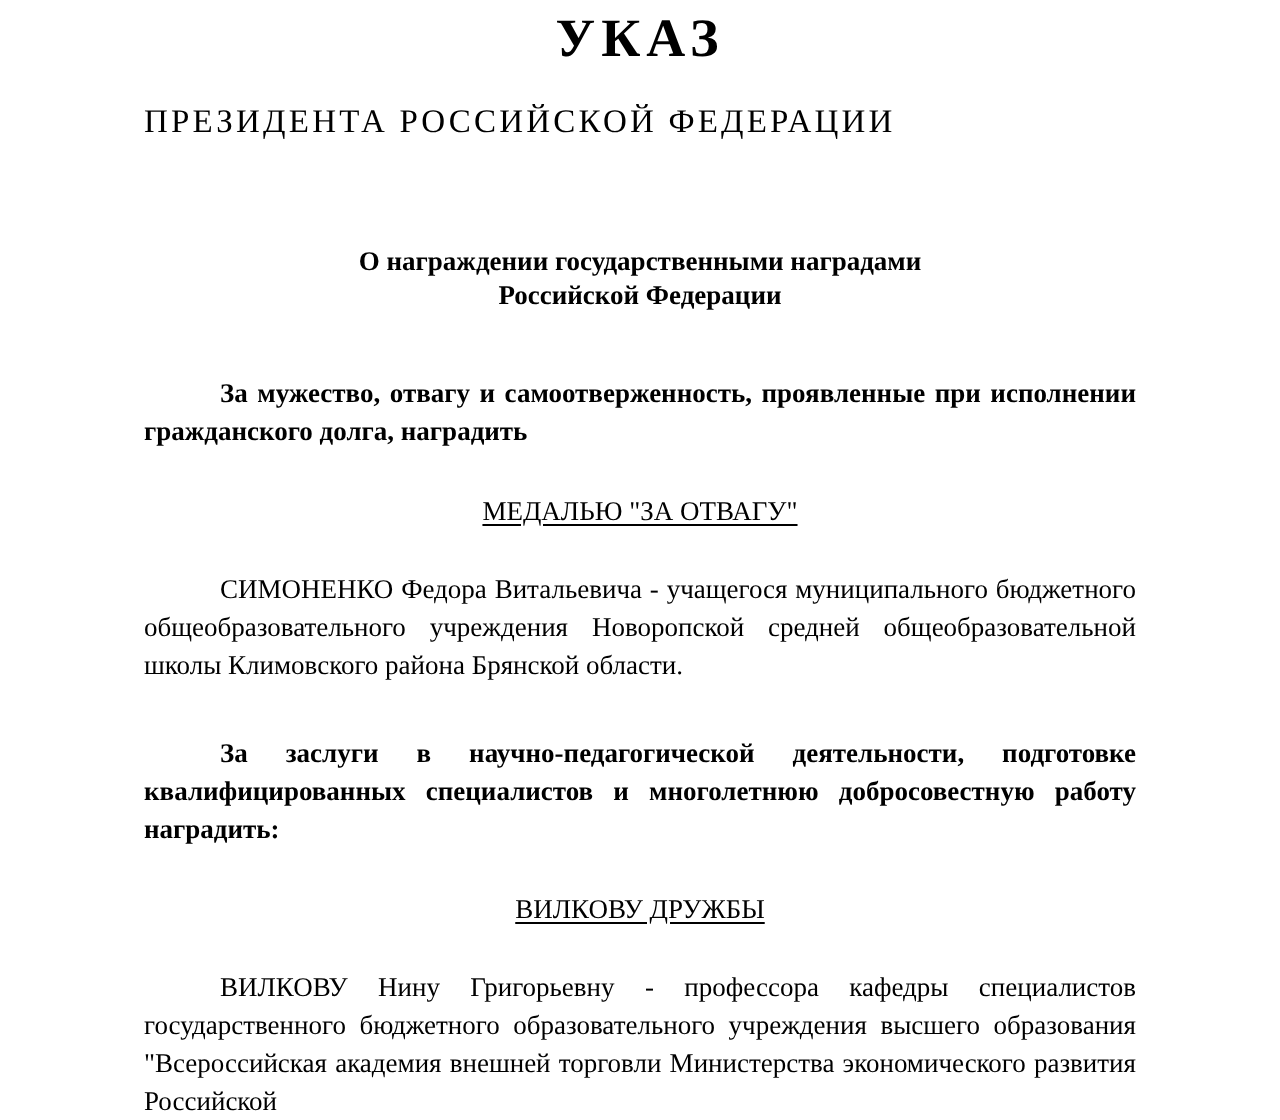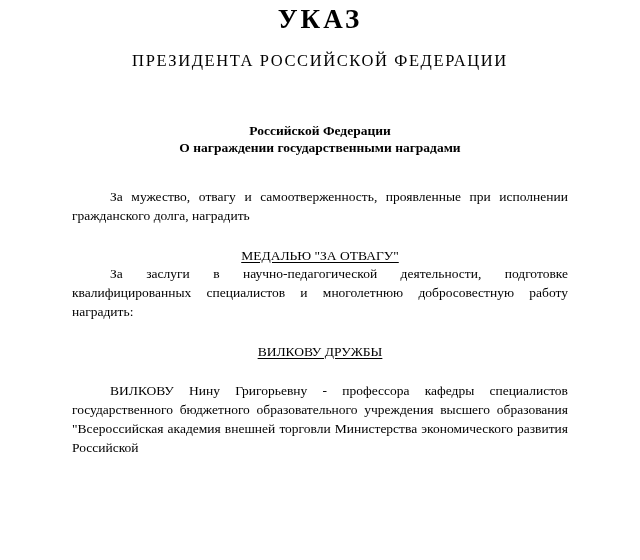--- a/index.html
+++ b/index.html
@@ -30,21 +30,21 @@
     text-align: center;
     font-size: 27px;
     font-weight: 700;
     letter-spacing: 3px;
     line-height: 1;
     margin: 6px 0 0 0;
     white-space: nowrap;
   }
 
   .doc-subtitle {
-    text-align: center;
+    text-align: left;
     font-size: 16.5px;
     font-weight: 400;
     letter-spacing: 1.6px;
     line-height: 1;
     margin: 20px 0 0 0;
     white-space: nowrap;
   }
 
   
   .subject {
@@ -58,29 +58,29 @@
   
   .para {
     text-align: justify;
     text-justify: inter-word;
     font-size: 13.5px;
     line-height: 19px;
     text-indent: 38px;
     margin: 0;
   }
   .para.bold {
-    font-weight: 400;
+    font-weight: 700;
   }
   .para.regular {
     font-weight: 400;
   }
 
   .gap-before-bold-1 { margin-top: 31px; }
   .gap-before-para-1 { margin-top: 21px; }
-  .gap-before-bold-2 { }
+  .gap-before-bold-2 { margin-top: 25px; }
   .gap-before-para-2 { margin-top: 21px; }
 
   
   .award-heading {
     text-align: center;
     font-size: 13.5px;
     font-weight: 400;
     line-height: 17px;
     margin: 22px 0 0 0;
   }
@@ -92,30 +92,31 @@
 </head>
 <body>
 
 <div class="page">
 
   <h1 class="doc-title">УКАЗ</h1>
 
   <h2 class="doc-subtitle">ПРЕЗИДЕНТА РОССИЙСКОЙ ФЕДЕРАЦИИ</h2>
 
   <div class="subject">
+    <div>О награждении государственными наградами</div>
     <div>Российской Федерации</div>
-    <div>О награждении государственными наградами</div>
   </div>
 
   <p class="para bold gap-before-bold-1">За мужество, отвагу и самоотверженность, проявленные при исполнении гражданского долга, наградить</p>
 
   <div class="award-heading">
     <span class="u">МЕДАЛЬЮ "ЗА ОТВАГУ"</span>
   </div>
 
+  <p class="para regular gap-before-para-1">СИМОНЕНКО Федора Витальевича - учащегося муниципального бюджетного общеобразовательного учреждения Новоропской средней общеобразовательной школы Климовского района Брянской области.</p>
 
   <p class="para bold gap-before-bold-2">За заслуги в научно-педагогической деятельности, подготовке квалифицированных специалистов и многолетнюю добросовестную работу наградить:</p>
 
   <div class="award-heading">
     <span class="u">ВИЛКОВУ ДРУЖБЫ</span>
   </div>
 
   <p class="para regular gap-before-para-2">ВИЛКОВУ Нину Григорьевну - профессора кафедры специалистов государственного бюджетного образовательного учреждения высшего образования "Всероссийская академия внешней торговли Министерства экономического развития Российской</p>
 
 </div>

